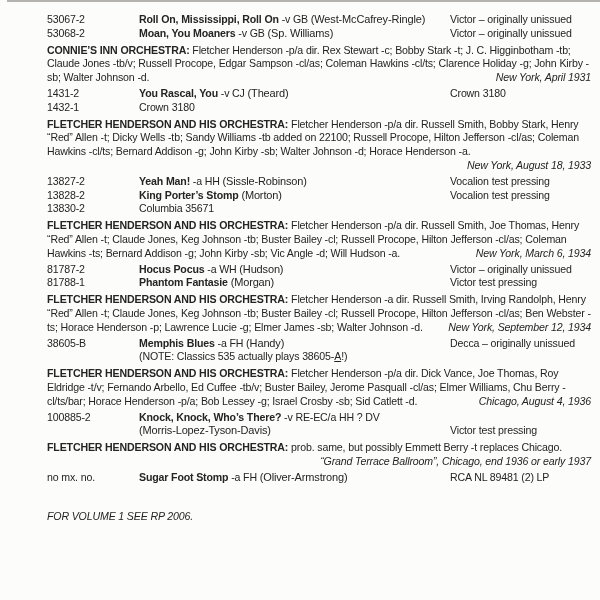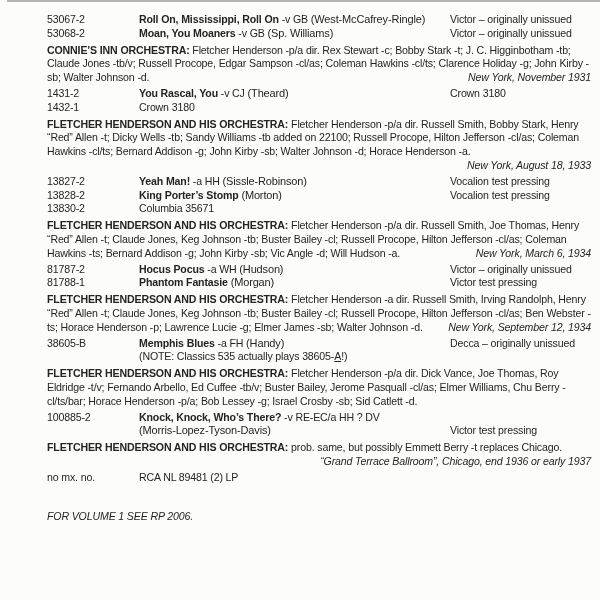--- a/index.html
+++ b/index.html
@@ -47,21 +47,21 @@
   </div>
   <div class="row">
     <span class="mx">53068-2</span>
     <span class="tc"><span class="t">Moan, You Moaners</span> <span>-v GB</span> <span class="comp">(Sp. Williams)</span></span>
     <span class="lb">Victor – originally unissued</span>
   </div>
 
   <div class="session">
     <span class="band-name">CONNIE’S INN ORCHESTRA:</span>
     <span class="personnel">Fletcher Henderson -p/a dir. Rex Stewart -c; Bobby Stark -t; J. C. Higginbotham -tb; Claude Jones -tb/v; Russell Procope, Edgar Sampson -cl/as; Coleman Hawkins -cl/ts; Clarence Holiday -g; John Kirby -sb; Walter Johnson -d.</span>
-    <span class="date">New York, November 1931</span>
+    <span class="date">New York, April 1931</span>
   </div>
 
   <div class="row">
     <span class="mx">1431-2</span>
     <span class="tc"><span class="t">You Rascal, You</span> <span>-v CJ</span> <span class="comp">(Theard)</span></span>
     <span class="lb">Crown 3180</span>
   </div>
   <div class="row">
     <span class="mx">1432-1</span>
     <span class="lb">Crown 3180</span>
@@ -118,20 +118,21 @@
   </div>
   <div class="row">
     <span class="mx"></span>
     <span class="tc note"><span>(NOTE: Classics 535 actually plays 38605-</span><span class="u">A</span><span>!)</span></span>
     <span class="lb"></span>
   </div>
 
   <div class="session">
     <span class="band-name">FLETCHER HENDERSON AND HIS ORCHESTRA:</span>
     <span class="personnel">Fletcher Henderson -p/a dir. Dick Vance, Joe Thomas, Roy Eldridge -t/v; Fernando Arbello, Ed Cuffee -tb/v; Buster Bailey, Jerome Pasquall -cl/as; Elmer Williams, Chu Berry -cl/ts/bar; Horace Henderson -p/a; Bob Lessey -g; Israel Crosby -sb; Sid Catlett -d.</span>
+    <span class="date">Chicago, August 4, 1936</span>
   </div>
 
   <div class="row">
     <span class="mx">100885-2</span>
     <span class="tc"><span class="t">Knock, Knock, Who’s There?</span> <span>-v RE-EC/a HH ? DV</span></span>
     <span class="lb"></span>
   </div>
   <div class="row">
     <span class="mx"></span>
     <span class="tc"><span class="comp">(Morris-Lopez-Tyson-Davis)</span></span>
@@ -139,18 +140,19 @@
   </div>
 
   <div class="session">
     <span class="band-name">FLETCHER HENDERSON AND HIS ORCHESTRA:</span>
     <span class="personnel">prob. same, but possibly Emmett Berry -t replaces Chicago.</span>
     <span class="date">“Grand Terrace Ballroom”, Chicago, end 1936 or early 1937</span>
   </div>
 
   <div class="row">
     <span class="mx">no mx. no.</span>
+    <span class="tc"><span class="t">Sugar Foot Stomp</span> <span>-a FH</span> <span class="comp">(Oliver-Armstrong)</span></span>
     <span class="lb">RCA NL 89481 (2) LP</span>
   </div>
 
   <div class="footer">FOR VOLUME 1 SEE RP 2006.</div>
 
 </div>
 
 </body></html>

